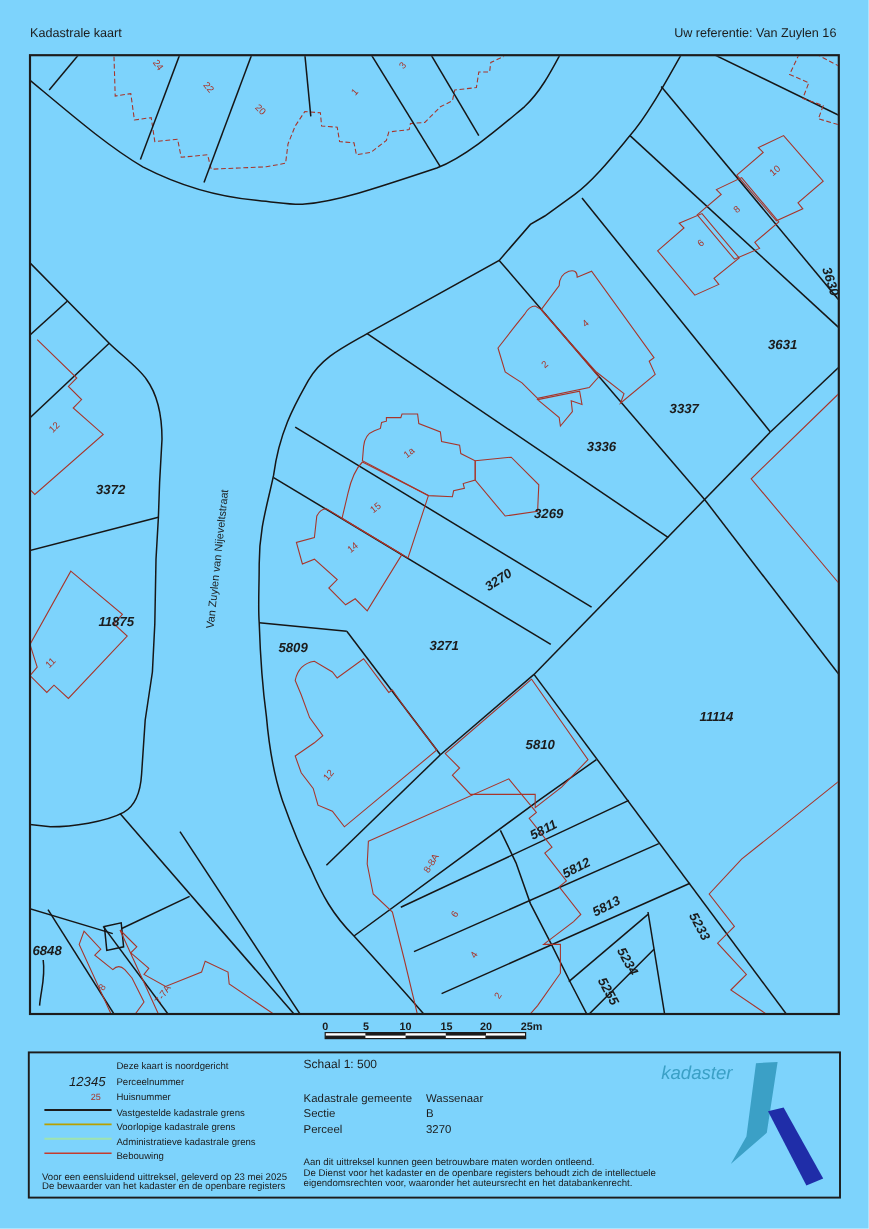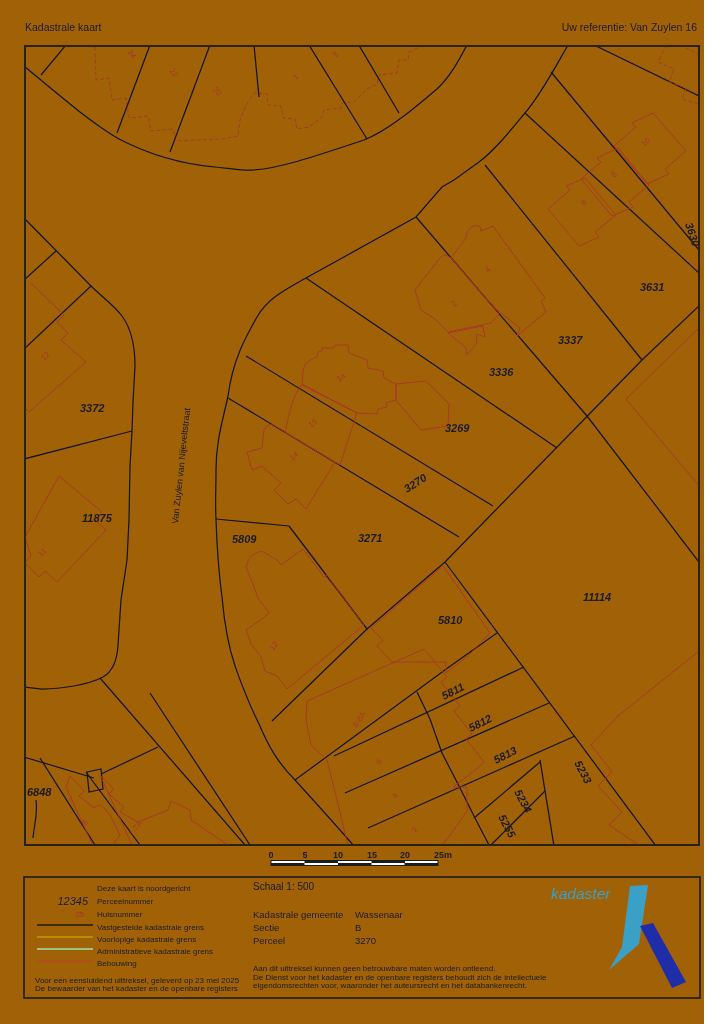--- a/index.html
+++ b/index.html
@@ -1,17 +1,17 @@
 <!DOCTYPE html>
 <html><head>
 <meta charset="utf-8">
 <style>
   html,body{margin:0;padding:0;background:#ffffff;}
   body{width:724px;height:1024px;font-family:"Liberation Sans",sans-serif;}
-  #page{position:relative;width:672px;height:1024px;background:#a16207;overflow:hidden;padding-left:32px;}
+  #page{position:relative;width:724px;height:1024px;background:#7dd3fc;overflow:hidden;}
   svg{position:absolute;left:0;top:0;}
   .plabel{font-style:italic;font-weight:bold;font-size:11px;fill:#1c1c1c;}
   .rlabel{font-size:8px;fill:#a8352a;}
   .blk{stroke:#161616;fill:none;stroke-width:1.25;}
   .red{stroke:#a8352a;fill:none;stroke-width:0.9;}
   .reddash{stroke:#a8352a;fill:none;stroke-width:0.9;stroke-dasharray:4 2.2;}
 </style>
 </head>
 <body>
 <div id="page">

